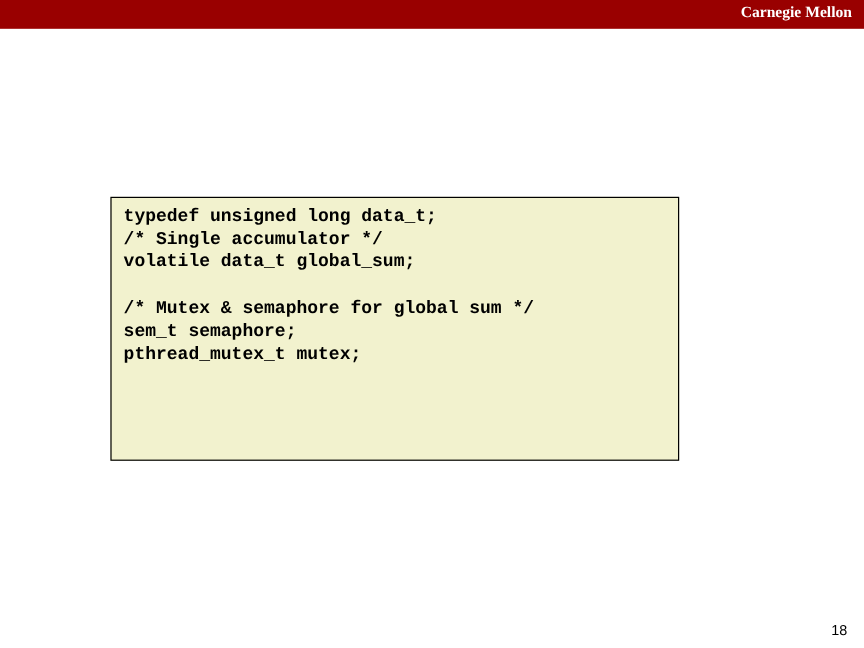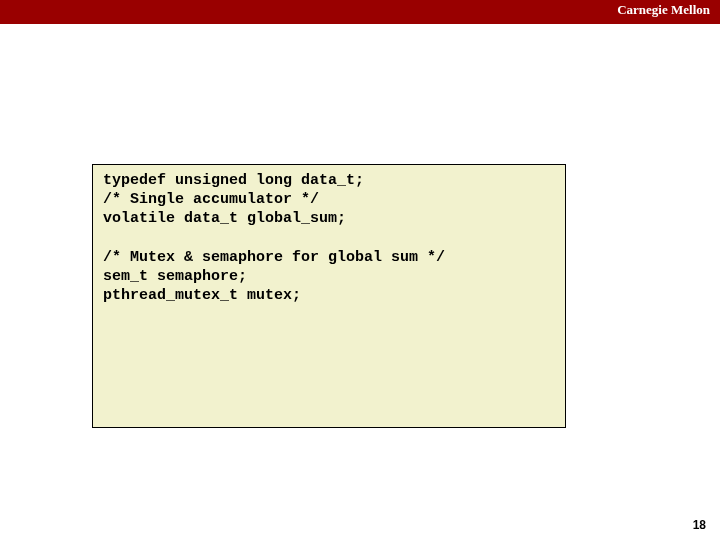--- a/index.html
+++ b/index.html
@@ -1,22 +1,22 @@
 <!DOCTYPE html>
 <html><head>
 <meta charset="utf-8">
 <style>
   * { margin: 0; padding: 0; box-sizing: border-box; }
   html, body { width: 720px; height: 540px; font-family: Georgia, 'Times New Roman', serif; background: #fff; overflow: hidden; }
   .slide { position: relative; width: 720px; height: 540px; }
   .topbar { position: absolute; top: 0; left: 0; width: 720px; height: 24px; background: #990000; }
   .brand { position: absolute; top: 2px; right: 10px; color: #fff; font-weight: bold; font-size: 13px; font-family: 'Times New Roman', serif; }
   .title { position: absolute; top: 30px; left: 28px; width: 660px; font-size: 33px; font-weight: bold; color: #000; line-height: 1.28; font-family: Calibri, Arial, sans-serif; letter-spacing: -0.3px; }
-  .codebox { position: absolute; top: 164px; left: 92px; width: 474px; height: 264px; background: #f2f2ce; border: 1.5px solid #000; padding: 6px 10px; font-family: 'Courier New', monospace; font-size: 15px; font-weight: bold; line-height: 1.28; white-space: pre; color: #000; }
-  .pagenum { position: absolute; bottom: 8px; right: 14px; font-size: 12px; color: #000; font-family: Arial, sans-serif; font-weight: bold; }
+  .codebox { position: absolute; top: 164px; left: 92px; width: 474px; height: 220px; background: #f2f2ce; border: 1.5px solid #000; padding: 6px 10px; font-family: 'Courier New', monospace; font-size: 15px; font-weight: bold; line-height: 1.28; white-space: pre; color: #000; }
+  .pagenum { position: absolute; bottom: 8px; right: 14px; font-size: 12px; color: #000; font-family: Arial, sans-serif; }
 </style>
 </head>
 <body>
 
 <div class="slide">
   <div class="topbar">
     <div class="brand">Carnegie Mellon</div>
   </div>
   <div class="codebox">typedef unsigned long data_t;
 /* Single accumulator */

